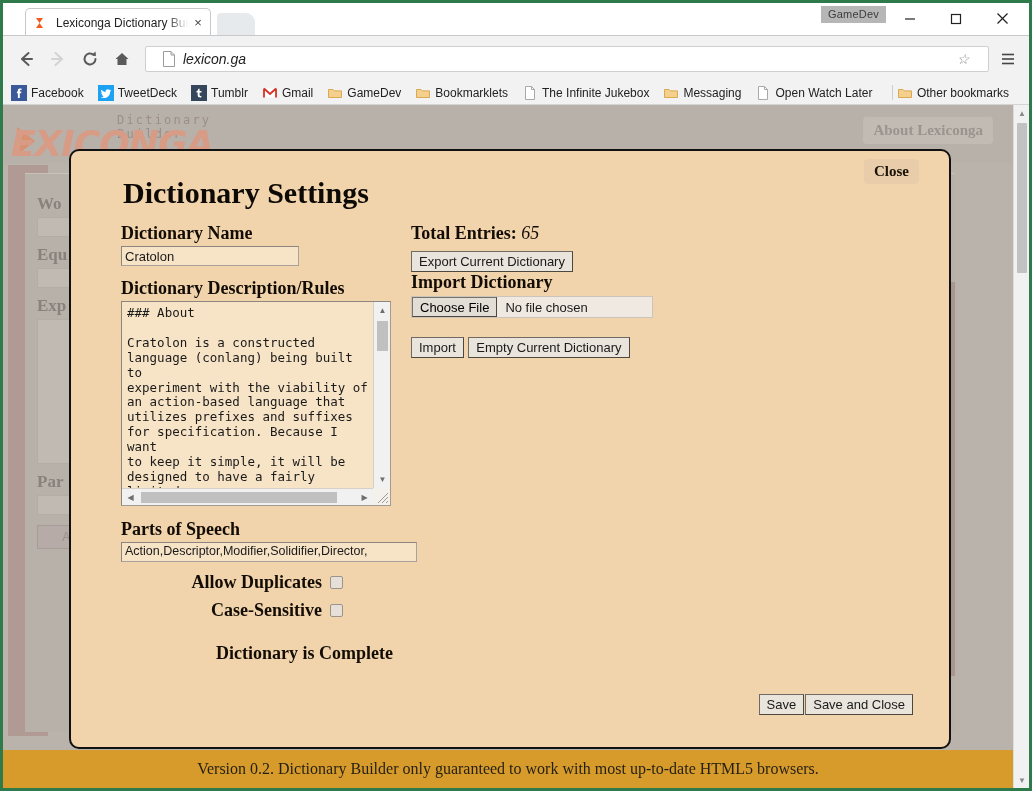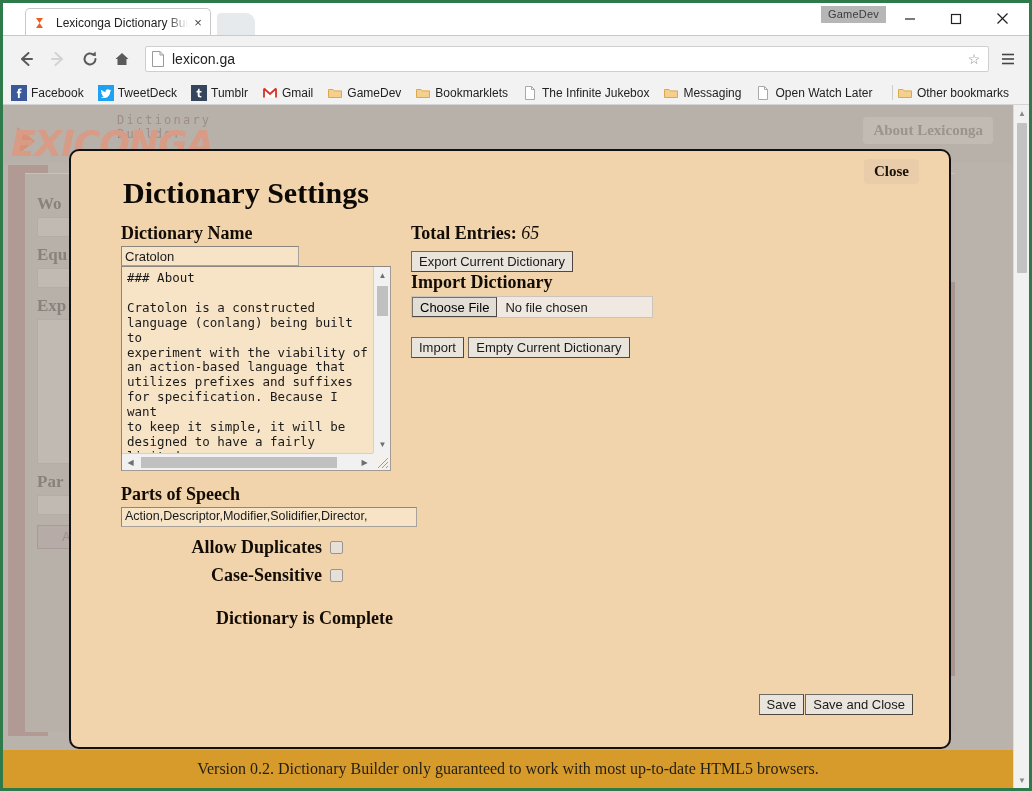--- a/index.html
+++ b/index.html
@@ -89,21 +89,21 @@
     padding: 0 8px;
   }
   .nav-btn {
     width: 30px; height: 30px; margin-right: 2px;
     display:flex; align-items:center; justify-content:center;
   }
   .nav-btn.disabled { opacity: .35; }
   #omnibox {
     flex: 1 1 auto; height: 26px; margin: 0 6px 0 6px;
     background: #ffffff; border: 1px solid #cfcfcf; border-radius: 2px;
-    display: flex; align-items: center; padding: 0 5px;
+    display: flex; align-items: center; padding: 0 16px; font-style: italic;
   }
   #omnibox .page-icon { width: 14px; height: 16px; margin-right: 7px; flex:0 0 14px; }
   #omnibox .url { font-size: 14px; color: #222; flex: 1 1 auto; }
   #omnibox .star { width: 18px; flex: 0 0 18px; color:#888; font-size: 14px; text-align:center;}
   .menu-btn { width: 26px; height: 26px; display:flex; align-items:center; justify-content:center; }
 
   
   #bookmarks {
     position: absolute; left: 0; top: 78px; right: 0; height: 24px;
     background: #f2f2f2;
@@ -615,20 +615,21 @@
       <div id="modal">
 
         <div id="close-btn">Close</div>
         <div id="modal-title">Dictionary Settings</div>
 
         <div class="col-left">
 
           <div class="fld-label">Dictionary Name</div>
           <input class="txt-input" type="text" value="Cratolon" style="">
 
+          <div class="fld-label" style="margin-top:12px;">Dictionary Description/Rules</div>
           <div id="desc-area">
             <div id="desc-text">### About
 
 Cratolon is a constructed
 language (conlang) being built to
 experiment with the viability of
 an action-based language that
 utilizes prefixes and suffixes
 for specification. Because I want
 to keep it simple, it will be

